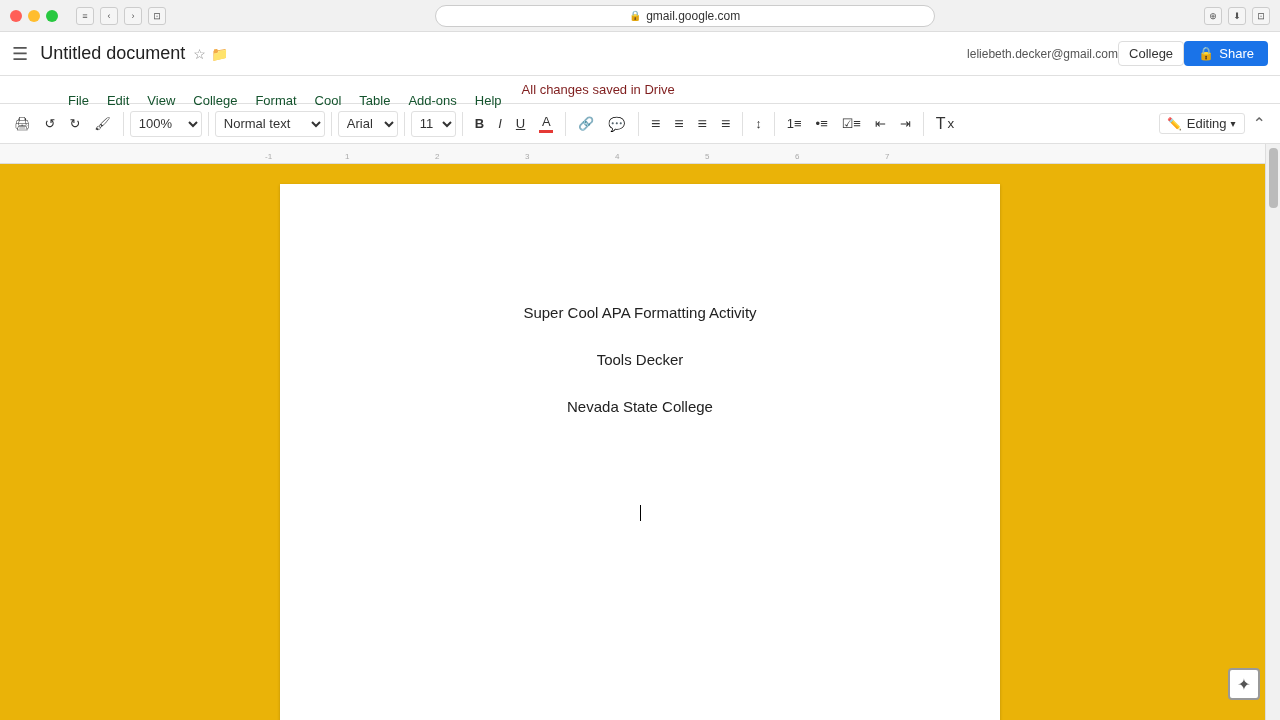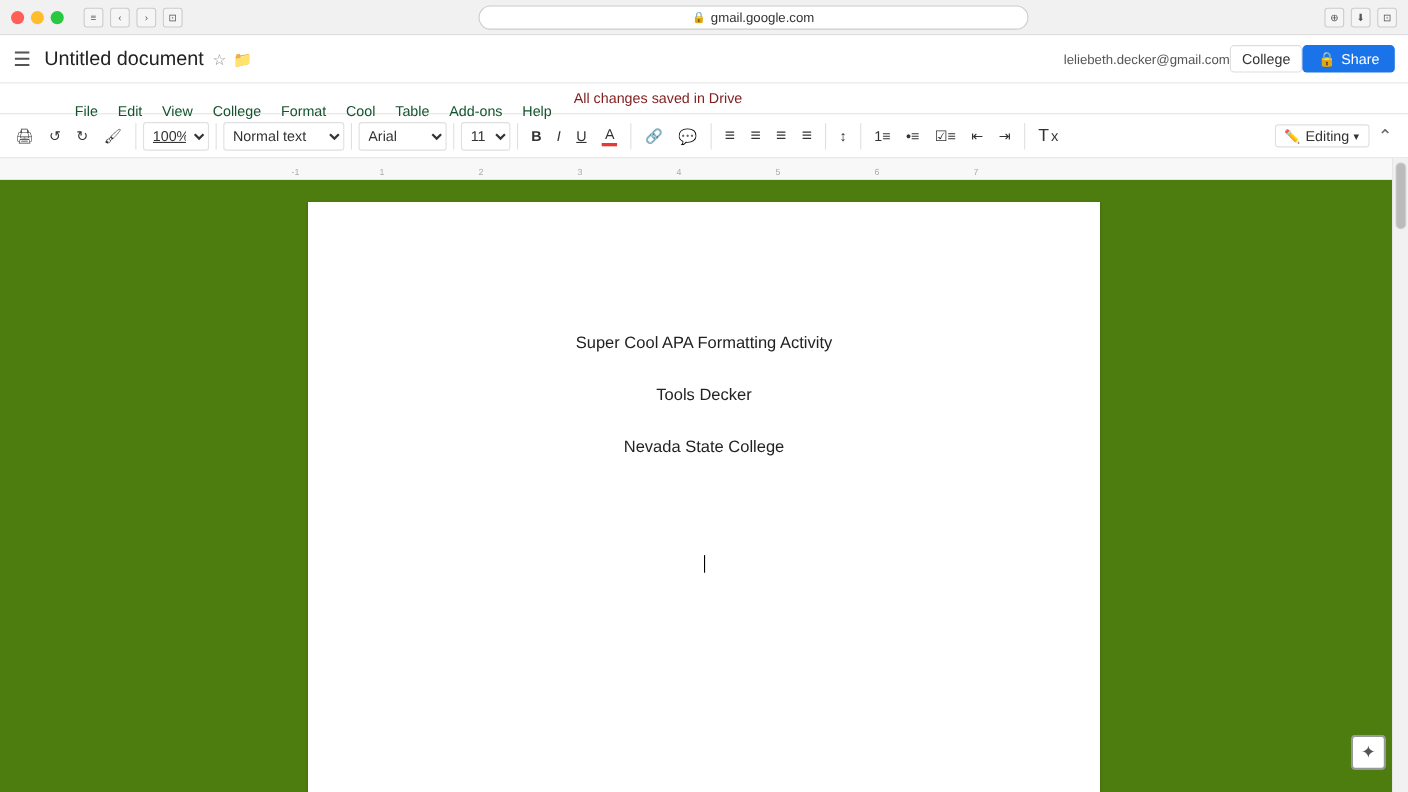--- a/index.html
+++ b/index.html
@@ -90,23 +90,23 @@
       border: none; background: transparent; padding: 4px 6px;
       cursor: pointer; border-radius: 3px; font-size: 13px; color: #333;
       display: flex; align-items: center; gap: 2px;
       height: 30px;
     }
     .toolbar-select {
       border: 1px solid #e0e0e0; border-radius: 3px; padding: 2px 4px;
       font-size: 13px; color: #333; background: white; cursor: pointer;
       height: 26px;
     }
-    .zoom-select { width: 60px; text-decoration: underline; }
+    .zoom-select { width: 72px; }
     .style-select { width: 110px; }
-    .font-select { width: 80px; }
+    .font-select { width: 60px; }
     .size-select { width: 45px; }
     .bold-btn { font-weight: bold; }
     .italic-btn { font-style: italic; }
     .underline-btn { text-decoration: underline; }
 
     .editing-mode {
       display: flex; align-items: center; gap: 4px;
       font-size: 13px; color: #333; margin-left: auto;
       border: 1px solid #e0e0e0; border-radius: 3px; padding: 2px 8px;
       cursor: pointer;
@@ -123,21 +123,21 @@
       padding-left: 260px;
     }
     .ruler-inner {
       flex: 1; display: flex; align-items: flex-end;
       font-size: 9px; color: #999; position: relative;
       max-width: 720px;
     }
 
     
     .doc-area {
-      background: #4d7c0f;
+      background: #eab308;
       display: flex;
       justify-content: center;
       height: calc(720px - 32px - 44px - 28px - 40px - 20px);
       overflow-y: auto;
       padding: 20px 0;
     }
     .page {
       background: white;
       width: 720px;
       min-height: 900px;

